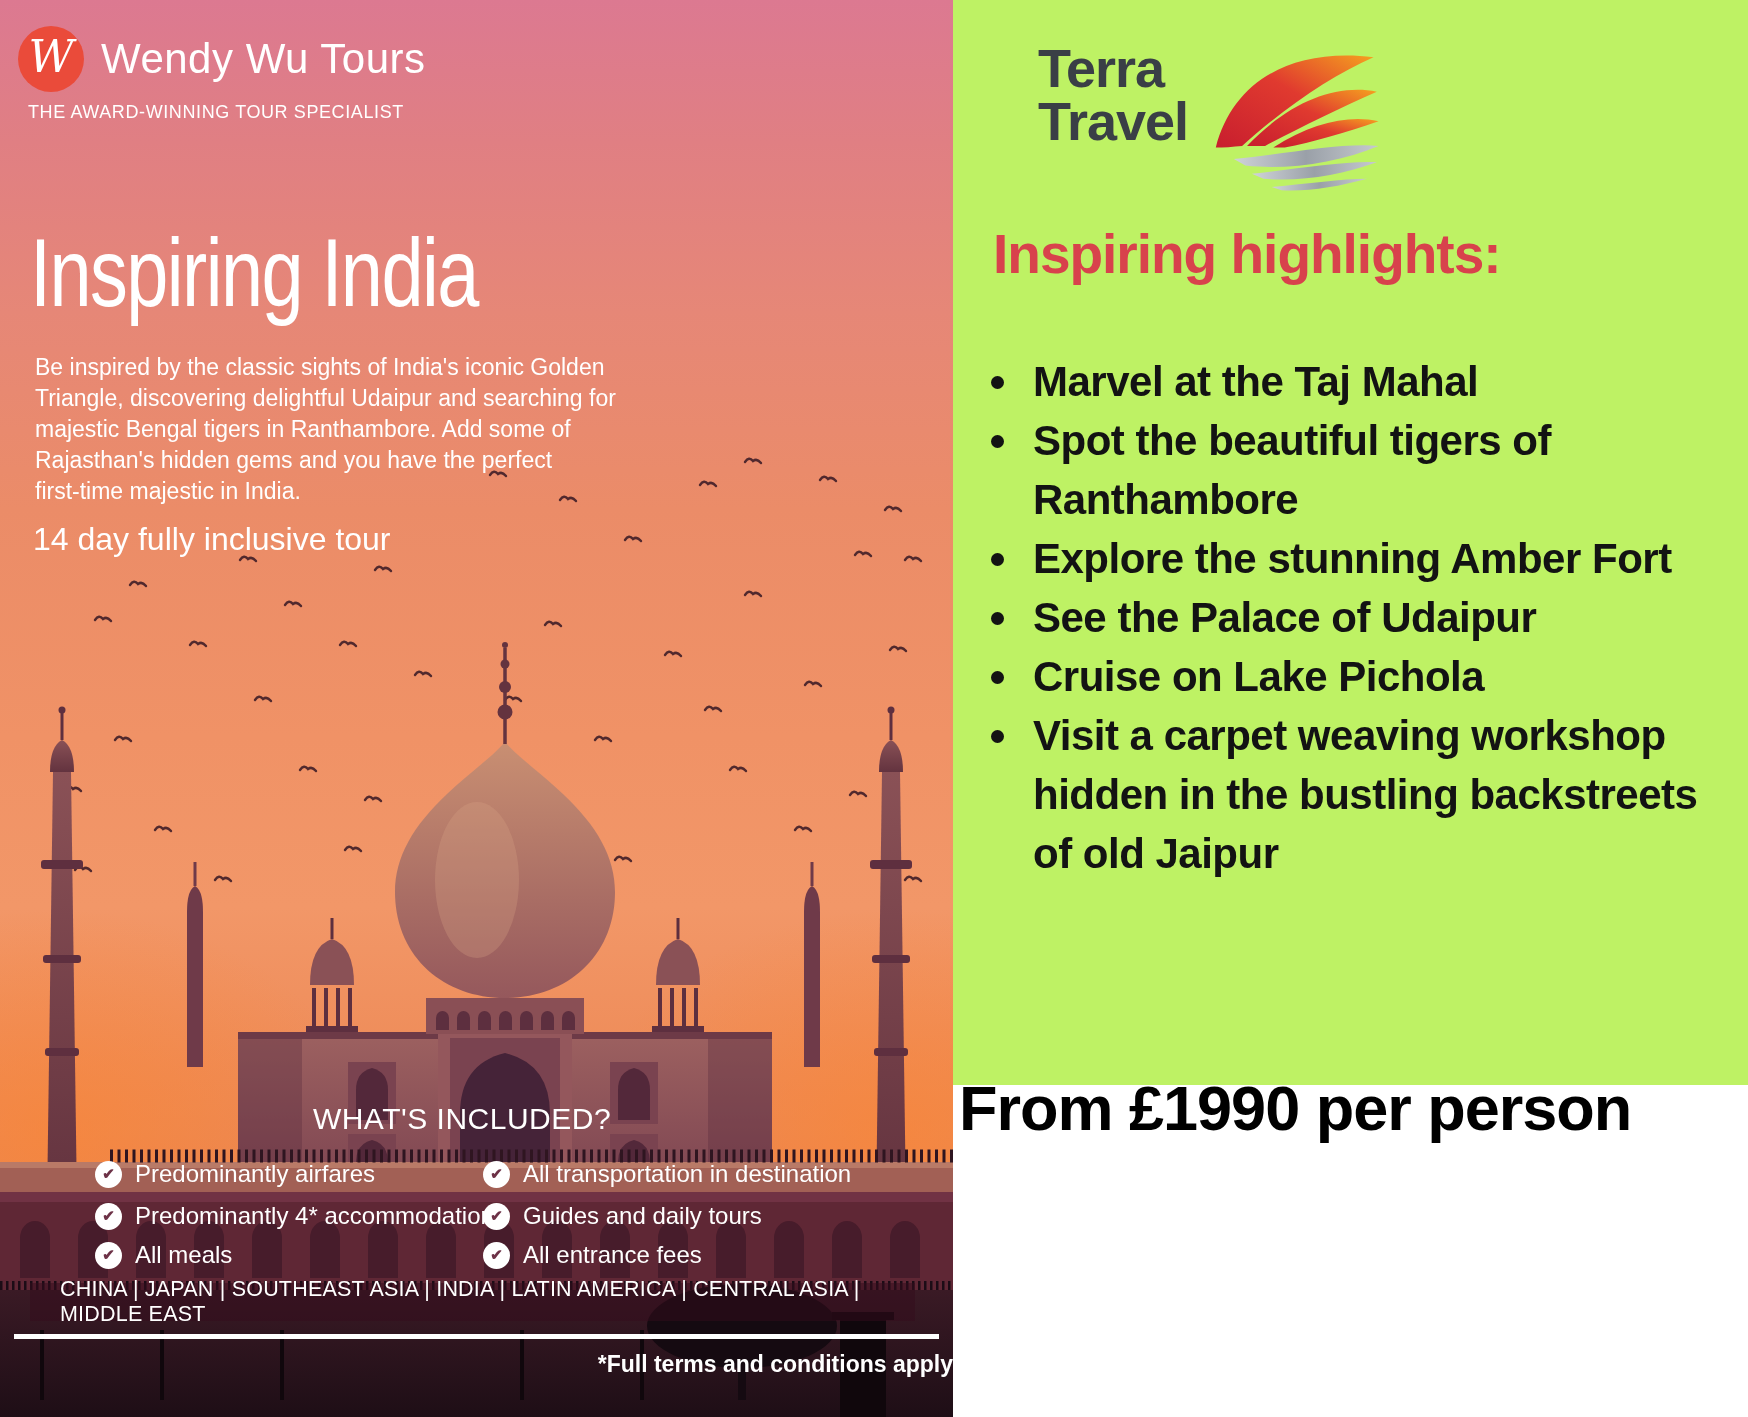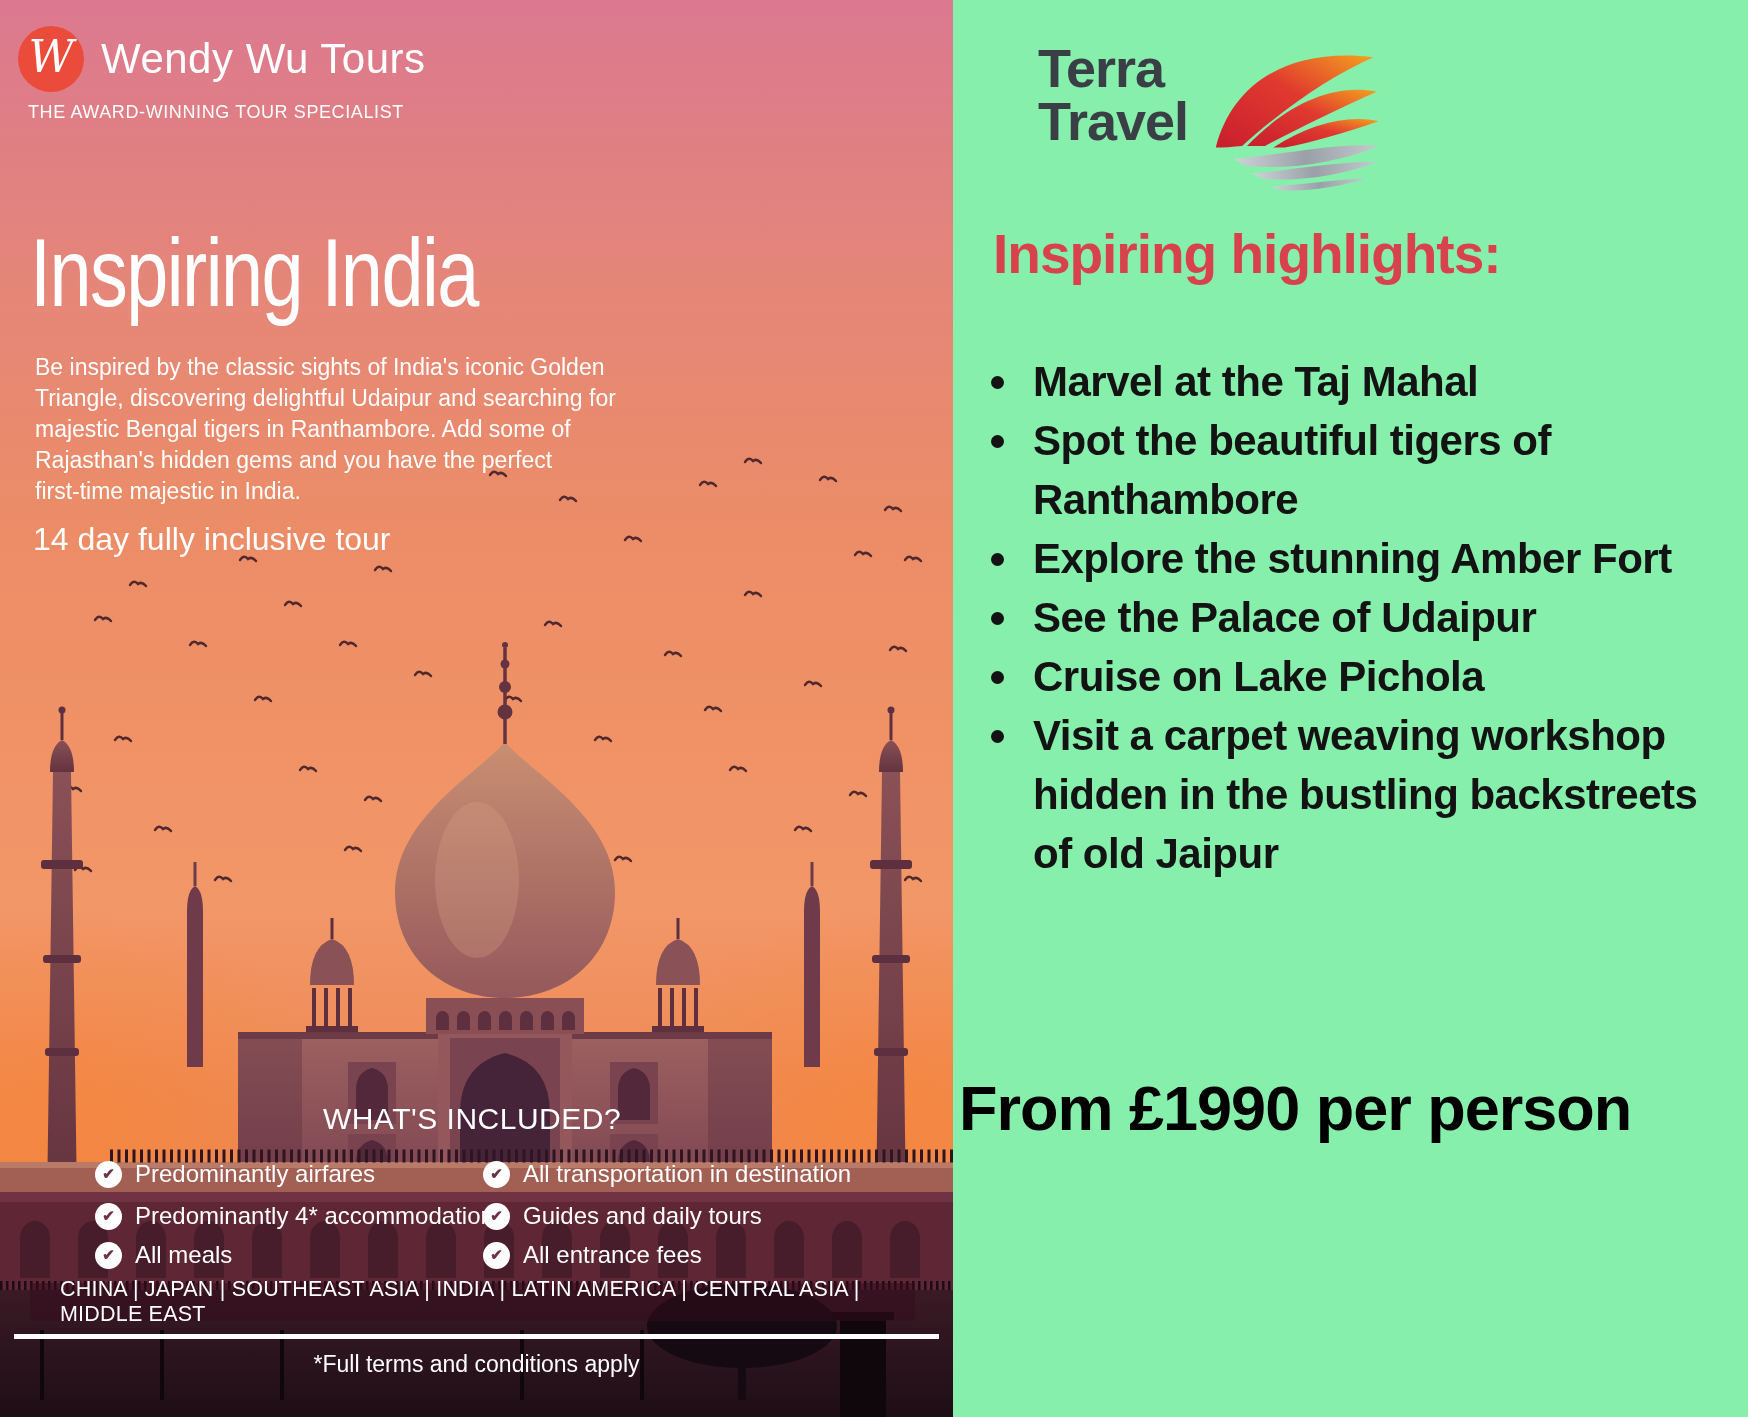--- a/index.html
+++ b/index.html
@@ -19,31 +19,31 @@
     font-family:"DejaVu Serif",serif;font-style:italic;font-size:44px;color:#fff;line-height:1;padding-bottom:4px;box-sizing:border-box;}
   .brand-name{font-size:42px;font-weight:400;letter-spacing:.5px;}
   .brand-tagline{position:absolute;left:28px;top:102px;font-size:18px;font-weight:400;color:#fff;letter-spacing:.6px;}
 
   .tour-title{position:absolute;left:30px;top:220px;color:#fff;font-size:97px;font-weight:400;white-space:nowrap;
     transform:scaleX(.78);transform-origin:left top;letter-spacing:-2px;line-height:1.1;}
   .tour-desc{position:absolute;left:35px;top:352px;color:#fff;font-size:23px;line-height:31px;font-weight:400;}
   .tour-desc div{white-space:nowrap;}
   .tour-duration{position:absolute;left:33px;top:521px;color:#fff;font-size:32px;font-weight:400;}
 
-  .included-heading{position:absolute;left:12px;top:1102px;width:920px;text-align:center;color:#fff;font-size:30px;letter-spacing:.5px;font-weight:400;}
+  .included-heading{position:absolute;left:2px;top:1102px;width:920px;text-align:center;color:#fff;font-size:30px;letter-spacing:.5px;font-weight:400;}
   .inc-item{position:absolute;display:flex;align-items:center;gap:13px;color:#fff;font-size:24px;}
   .check-circle{width:27px;height:27px;border-radius:50%;background:#fff;color:#6d3247;font-size:15px;display:flex;align-items:center;justify-content:center;font-weight:700;flex:none;}
 
   .regions-bar{position:absolute;left:0;top:1283px;width:885px;height:38px;background:rgba(52,12,28,.5);
     display:flex;align-items:center;color:#fff;font-size:21.5px;padding-left:30px;box-sizing:border-box;letter-spacing:.2px;margin-left:30px;}
   .bottom-divider{position:absolute;left:14px;top:1334px;width:925px;height:5px;background:#fff;}
-  .terms-note{position:absolute;left:0;top:1351px;width:953px;text-align:center;color:#fff;font-size:23px;}
+  .terms-note{position:absolute;left:0;top:1351px;width:953px;text-align:right;color:#fff;font-size:23px;font-weight:bold;}
 
   
-  .right-panel{position:absolute;left:953px;top:0;width:795px;height:1417px;background:#86efac;color:#131313;}
+  .right-panel{position:absolute;left:953px;top:0;width:795px;height:1085px;background:#bef264;color:#131313;}
   .terra-logo{position:absolute;left:85px;top:42px;display:flex;gap:10px;align-items:flex-start;}
   .terra-text{font-size:54px;font-weight:700;color:#3a3f46;line-height:.98;letter-spacing:-1px;}
   .terra-swoosh{width:195px;height:152px;margin-top:2px;}
   .itinerary-heading{position:absolute;left:40px;top:222px;font-size:55px;font-weight:700;color:#d8424c;letter-spacing:-1px;}
   .highlights{position:absolute;left:0;top:352px;margin:0;padding:0;list-style:none;width:772px;}
   .highlights li{position:relative;padding-left:80px;font-size:42px;font-weight:700;line-height:59px;color:#131313;letter-spacing:-.5px;}
   .highlights li::before{content:"";position:absolute;left:38px;top:24px;width:13px;height:13px;border-radius:50%;background:#131313;}
   .price-line{position:absolute;left:6px;top:1072px;font-size:63px;font-weight:700;color:#000;white-space:nowrap;letter-spacing:-1px;}
 </style>
 </head>

